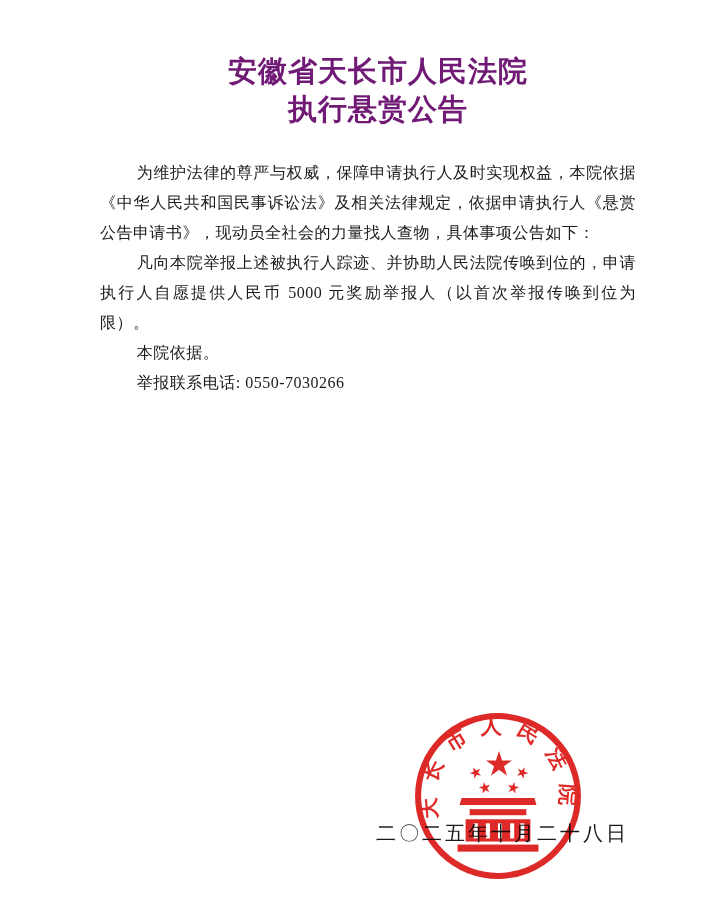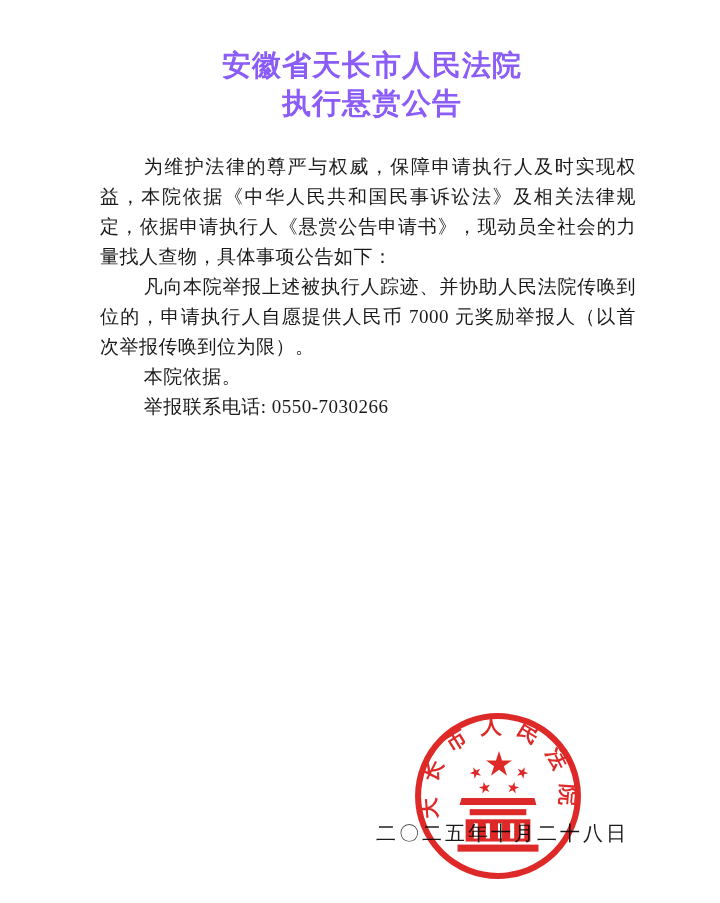--- a/index.html
+++ b/index.html
@@ -10,37 +10,37 @@
   .page {
     position: relative;
     width: 720px;
     height: 903px;
     background: #ffffff;
     overflow: hidden;
     font-family: "Liberation Serif", "DejaVu Serif", serif;
     color: #1a1a1a;
   }
   .title {
-    margin: 4px;
+    margin: 10px;
     padding-top: 42px;
     padding-left: 100px;
     width: 536px;
     text-align: center;
     font-size: 29px;
     font-weight: 700;
     line-height: 38px;
     letter-spacing: 1px;
-    color: #8b5cf6;
+    color: #701a75;
   }
   .title .tline { display: block; }
   .body-text {
     margin-top: 30px;
     padding-left: 100px;
     width: 536px;
-    font-size: 19px;
+    font-size: 16px;
     line-height: 30px;
     text-align: justify;
     text-justify: inter-character;
     letter-spacing: 0.5px;
   }
   .body-text p {
     margin: 0;
     text-indent: 2.3em;
   }
   .issue-date {
@@ -73,21 +73,21 @@
 
 <div class="page">
 
   <h1 class="title">
     <span class="tline">安徽省天长市人民法院</span>
     <span class="tline">执行悬赏公告</span>
   </h1>
 
   <div class="body-text">
     <p>为维护法律的尊严与权威，保障申请执行人及时实现权益，本院依据《中华人民共和国民事诉讼法》及相关法律规定，依据申请执行人《悬赏公告申请书》，现动员全社会的力量找人查物，具体事项公告如下：</p>
-    <p>凡向本院举报上述被执行人踪迹、并协助人民法院传唤到位的，申请执行人自愿提供人民币 7000 元奖励举报人（以首次举报传唤到位为限）。</p>
+    <p>凡向本院举报上述被执行人踪迹、并协助人民法院传唤到位的，申请执行人自愿提供人民币 5000 元奖励举报人（以首次举报传唤到位为限）。</p>
     <p>本院依据。</p>
     <p>举报联系电话: 0550-7030266</p>
   </div>
 
   <div class="issue-date">二〇二五年十月二十八日</div>
 
   <svg class="seal" viewBox="0 0 170 170" xmlns="http://www.w3.org/2000/svg">
     <defs>
       <path id="sealArc" d="M 28.8,111.2 A 62,62 0 1 1 141.2,111.2" fill="none"></path>
       <path id="unitStar" d="M0,-1 L0.225,-0.309 L0.951,-0.309 L0.363,0.118 L0.588,0.809 L0,0.382 L-0.588,0.809 L-0.363,0.118 L-0.951,-0.309 L-0.225,-0.309 Z"></path>

